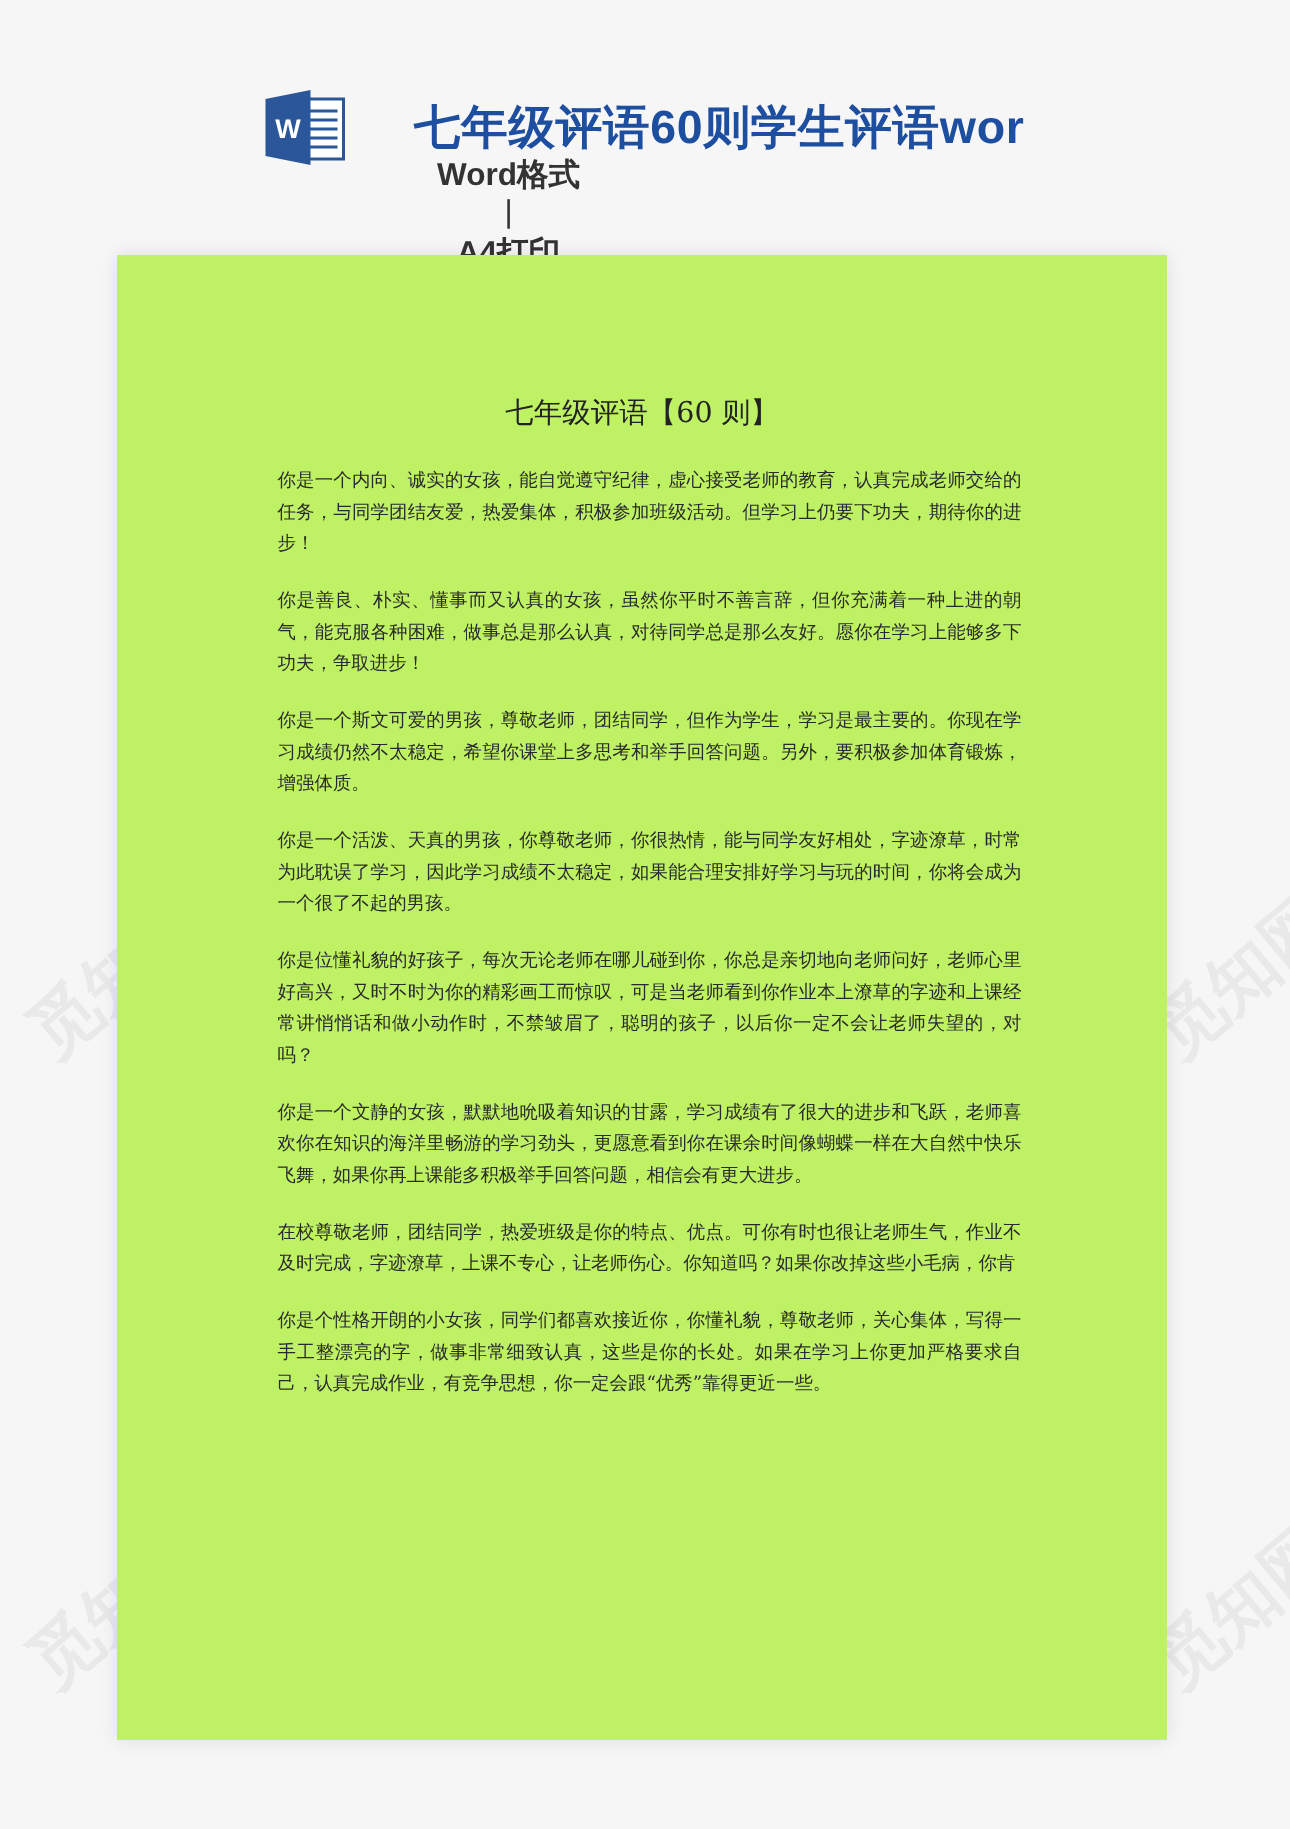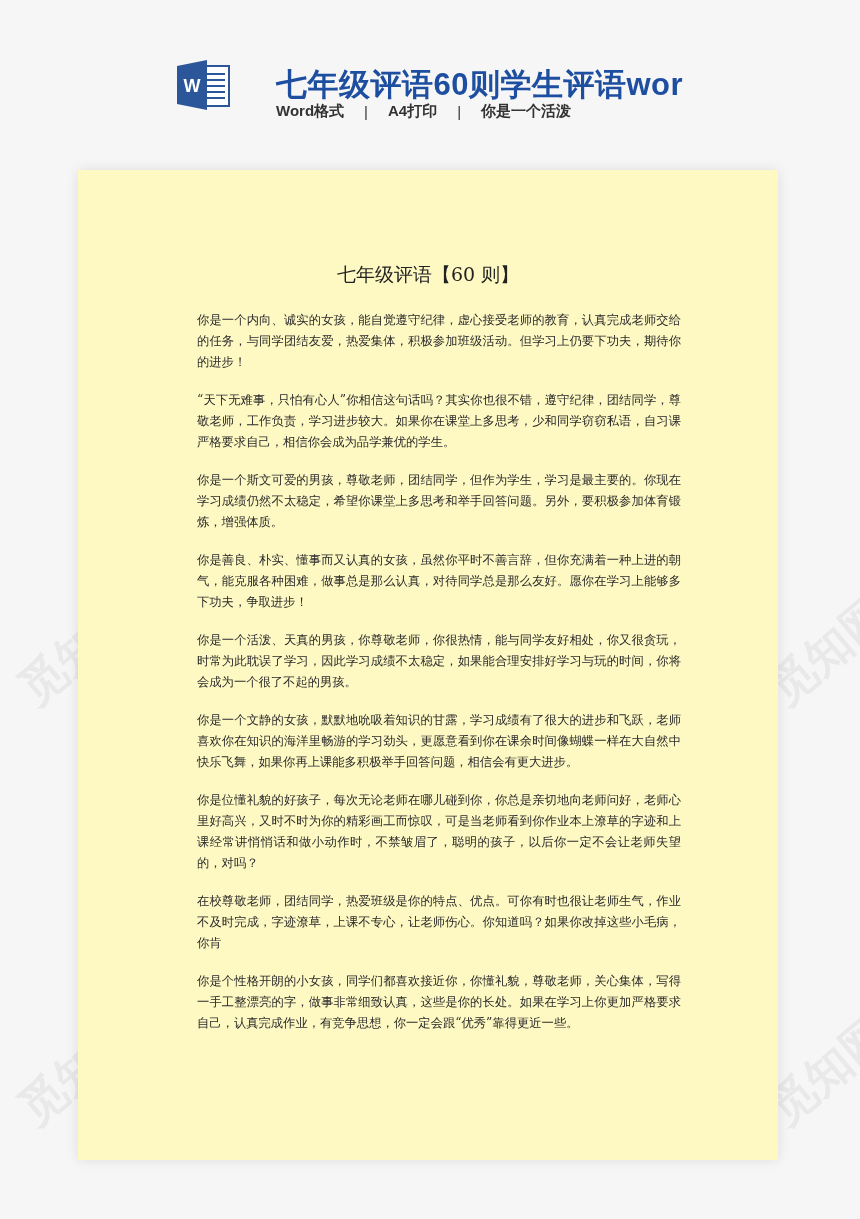--- a/index.html
+++ b/index.html
@@ -7,38 +7,38 @@
     width:860px; height:1219px; background:#f6f6f7; position:relative; overflow:hidden;
     font-family: "Liberation Sans", "DejaVu Sans", sans-serif;
   }
   .header { position:absolute; left:0; top:0; width:860px; height:150px; }
   .word-icon { position:absolute; left:175px; top:60px; width:56px; height:50px; }
   .title {
     position:absolute; left:276px; top:64px; font-size:31px; font-weight:bold; color:#1e4ea0;
     letter-spacing:0.5px; white-space:nowrap;
   }
   .subtitle {
-    position:absolute; left:276px; top:102px; font-size:15px; font-weight:bold; color:#333;
-    white-space:nowrap; display:flex; align-items:center;
+    position:absolute; left:276px; top:102px; font-size:21px; font-weight:bold; color:#333;
+    white-space:nowrap; display:flex; align-items:center;flex-direction:column;
   }
   .subtitle .sep { margin:0 20px; color:#333; font-weight:normal; }
   .page {
-    position:absolute; left:78px; top:170px; width:700px; height:990px; background:#fef9c3;
+    position:absolute; left:78px; top:170px; width:700px; height:990px; background:#bef264;
     box-shadow:0 0 12px rgba(0,0,0,0.10);
   }
   .doc-title {
     position:absolute; left:0; top:92px; width:700px; text-align:center;
     font-family: "DejaVu Serif", "Liberation Serif", serif; font-size:19px; color:#222;
   }
   .body-text {
     position:absolute; left:107px; top:140px; width:496px;
     font-family: "DejaVu Serif", "Liberation Serif", serif; font-size:12.3px; color:#2a2a2a;
     line-height:21px;
   }
-  .para { margin:0 0 17px 12px; text-align:justify; }
+  .para { margin:0 0 17px 0; text-align:justify; }
   .watermark {
     position:absolute; color:rgba(0,0,0,0.05); font-size:46px; font-weight:bold;
     transform:rotate(-40deg); white-space:nowrap; pointer-events:none;
   }
 </style>
 </head>
 <body>
 
 <div class="header">
   <div class="word-icon">
@@ -67,22 +67,21 @@
 
 <div class="watermark" style="left:10px; top:620px;">觅知网</div>
 <div class="watermark" style="left:760px; top:620px;">觅知网</div>
 <div class="watermark" style="left:10px; top:1040px;">觅知网</div>
 <div class="watermark" style="left:760px; top:1040px;">觅知网</div>
 
 <div class="page">
   <div class="doc-title">七年级评语【60 则】</div>
   <div class="body-text">
     <p class="para">你是一个内向、诚实的女孩，能自觉遵守纪律，虚心接受老师的教育，认真完成老师交给的任务，与同学团结友爱，热爱集体，积极参加班级活动。但学习上仍要下功夫，期待你的进步！</p>
-    <p class="para">“天下无难事，只怕有心人”你相信这句话吗？其实你也很不错，遵守纪律，团结同学，尊敬老师，工作负责，学习进步较大。如果你在课堂上多思考，少和同学窃窃私语，自习课严格要求自己，相信你会成为品学兼优的学生。</p>
+    <p class="para">你是善良、朴实、懂事而又认真的女孩，虽然你平时不善言辞，但你充满着一种上进的朝气，能克服各种困难，做事总是那么认真，对待同学总是那么友好。愿你在学习上能够多下功夫，争取进步！</p>
     <p class="para">你是一个斯文可爱的男孩，尊敬老师，团结同学，但作为学生，学习是最主要的。你现在学习成绩仍然不太稳定，希望你课堂上多思考和举手回答问题。另外，要积极参加体育锻炼，增强体质。</p>
-    <p class="para">你是善良、朴实、懂事而又认真的女孩，虽然你平时不善言辞，但你充满着一种上进的朝气，能克服各种困难，做事总是那么认真，对待同学总是那么友好。愿你在学习上能够多下功夫，争取进步！</p>
-    <p class="para">你是一个活泼、天真的男孩，你尊敬老师，你很热情，能与同学友好相处，你又很贪玩，时常为此耽误了学习，因此学习成绩不太稳定，如果能合理安排好学习与玩的时间，你将会成为一个很了不起的男孩。</p>
+    <p class="para">你是一个活泼、天真的男孩，你尊敬老师，你很热情，能与同学友好相处，字迹潦草，时常为此耽误了学习，因此学习成绩不太稳定，如果能合理安排好学习与玩的时间，你将会成为一个很了不起的男孩。</p>
+    <p class="para">你是位懂礼貌的好孩子，每次无论老师在哪儿碰到你，你总是亲切地向老师问好，老师心里好高兴，又时不时为你的精彩画工而惊叹，可是当老师看到你作业本上潦草的字迹和上课经常讲悄悄话和做小动作时，不禁皱眉了，聪明的孩子，以后你一定不会让老师失望的，对吗？</p>
     <p class="para">你是一个文静的女孩，默默地吮吸着知识的甘露，学习成绩有了很大的进步和飞跃，老师喜欢你在知识的海洋里畅游的学习劲头，更愿意看到你在课余时间像蝴蝶一样在大自然中快乐飞舞，如果你再上课能多积极举手回答问题，相信会有更大进步。</p>
-    <p class="para">你是位懂礼貌的好孩子，每次无论老师在哪儿碰到你，你总是亲切地向老师问好，老师心里好高兴，又时不时为你的精彩画工而惊叹，可是当老师看到你作业本上潦草的字迹和上课经常讲悄悄话和做小动作时，不禁皱眉了，聪明的孩子，以后你一定不会让老师失望的，对吗？</p>
     <p class="para">在校尊敬老师，团结同学，热爱班级是你的特点、优点。可你有时也很让老师生气，作业不及时完成，字迹潦草，上课不专心，让老师伤心。你知道吗？如果你改掉这些小毛病，你肯</p>
     <p class="para">你是个性格开朗的小女孩，同学们都喜欢接近你，你懂礼貌，尊敬老师，关心集体，写得一手工整漂亮的字，做事非常细致认真，这些是你的长处。如果在学习上你更加严格要求自己，认真完成作业，有竞争思想，你一定会跟“优秀”靠得更近一些。</p>
   </div>
 </div>
 
 </body></html>

